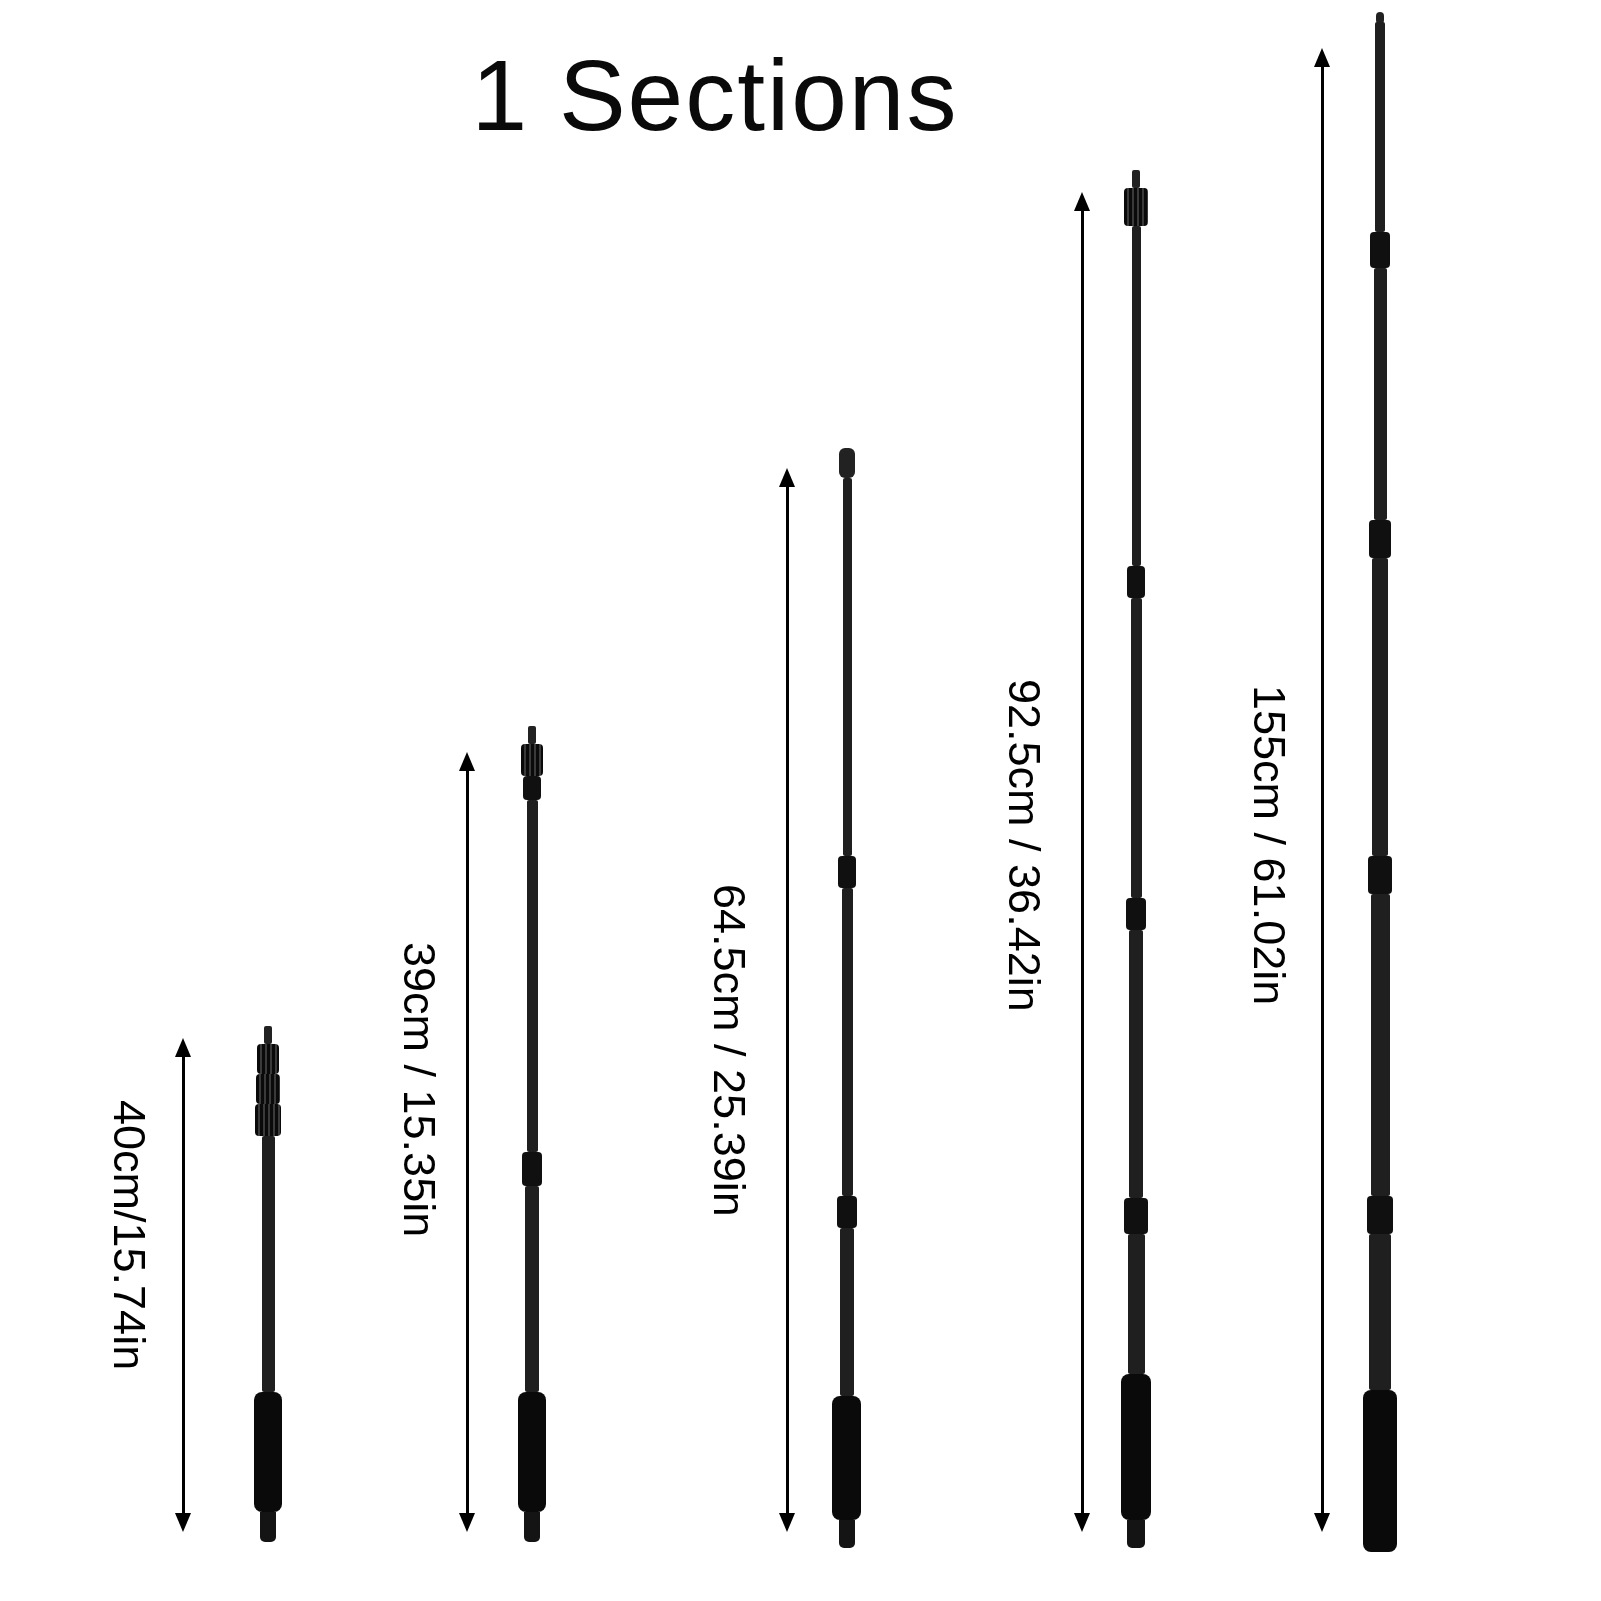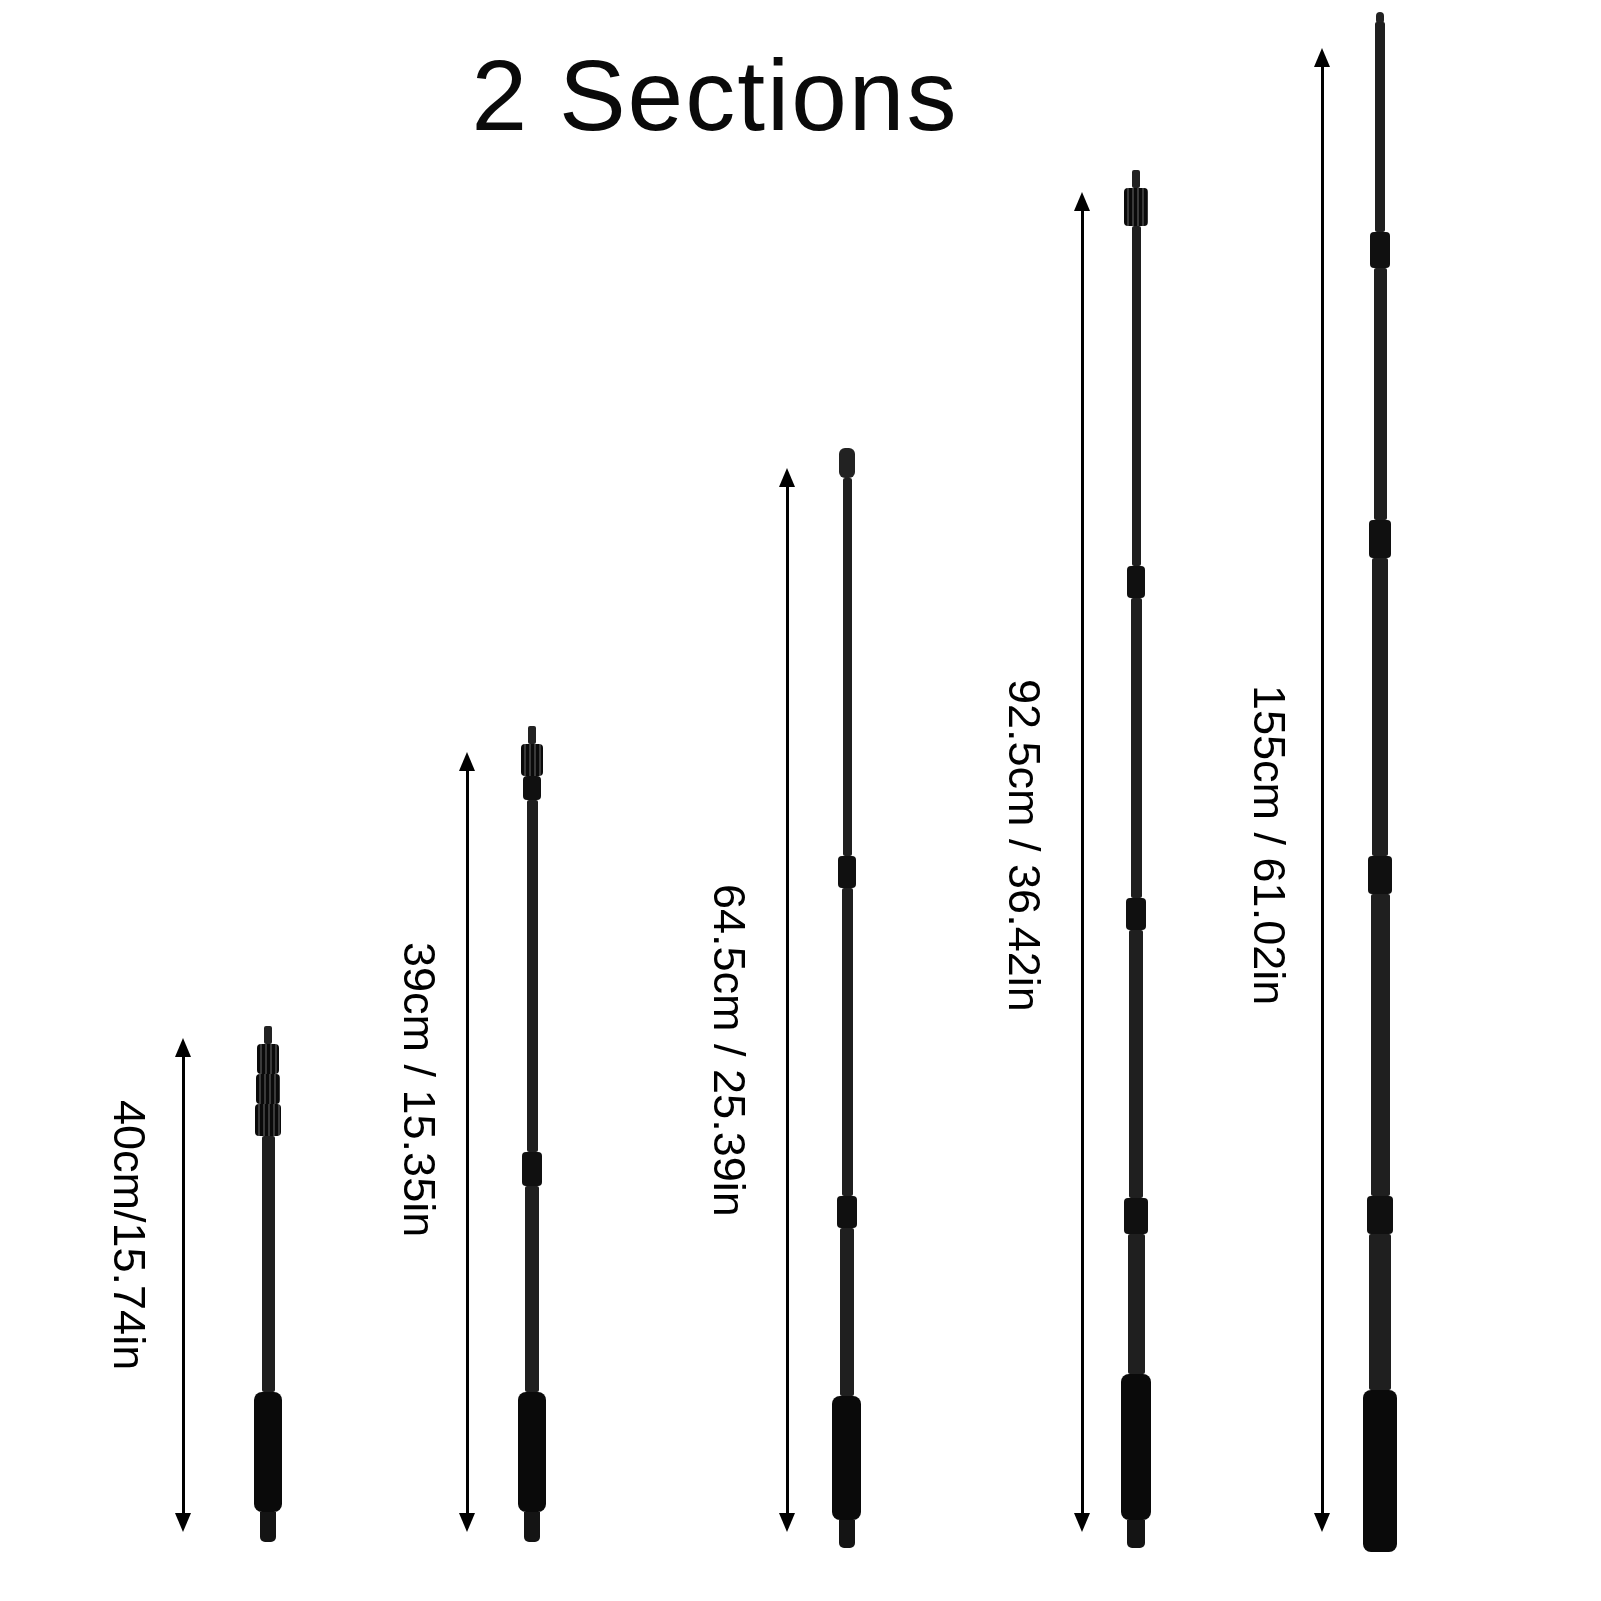--- a/index.html
+++ b/index.html
@@ -90,21 +90,21 @@
     position: absolute;
     background: #141414;
     border-radius: 0 0 5px 5px;
   }
 </style>
 </head>
 <body>
 
 <div class="canvas">
 
-  <h1 class="title">2 Sections</h1>
+  <h1 class="title">1 Sections</h1>
 
   <div>
     <div class="vlabel" style="left:103px; top:1040px; height:390px;">40cm/15.74in</div>
 
     <div class="arrow-head-up" style="left:175px; top:1038px;"></div>
     <div class="arrow-line" style="left:182px; top:1054px; height:462px;"></div>
     <div class="arrow-head-down" style="left:175px; top:1513px;"></div>
 
     <div class="tip" style="left:264px; top:1026px; width:8px;  height:18px;"></div>
     <div class="knurl" style="left:257px; top:1044px; width:22px; height:30px;"></div>

